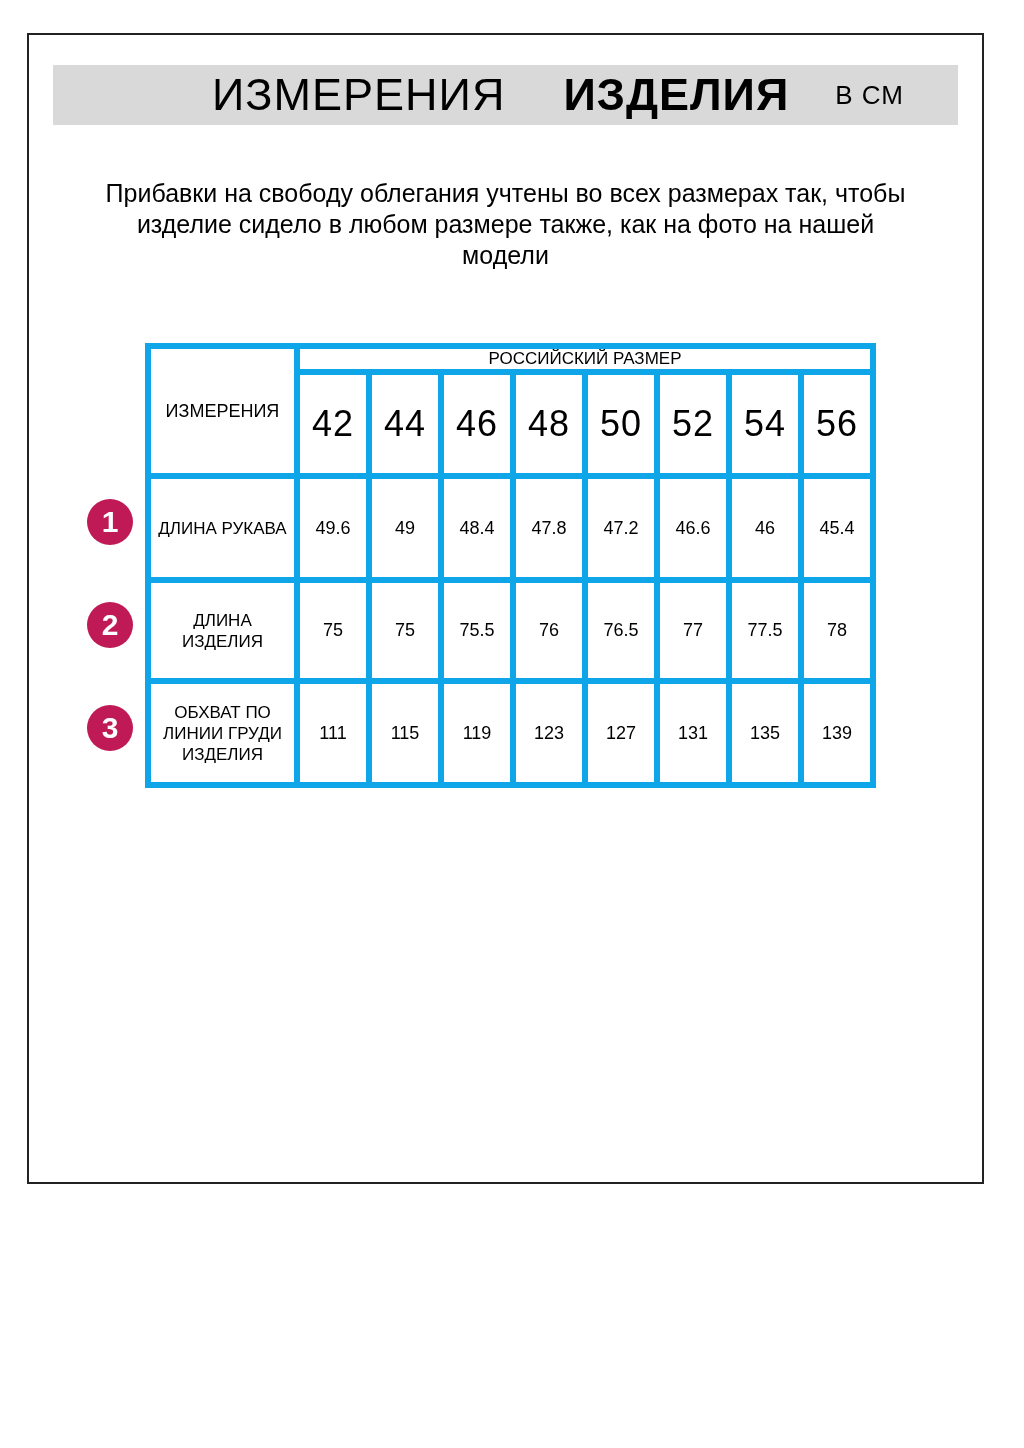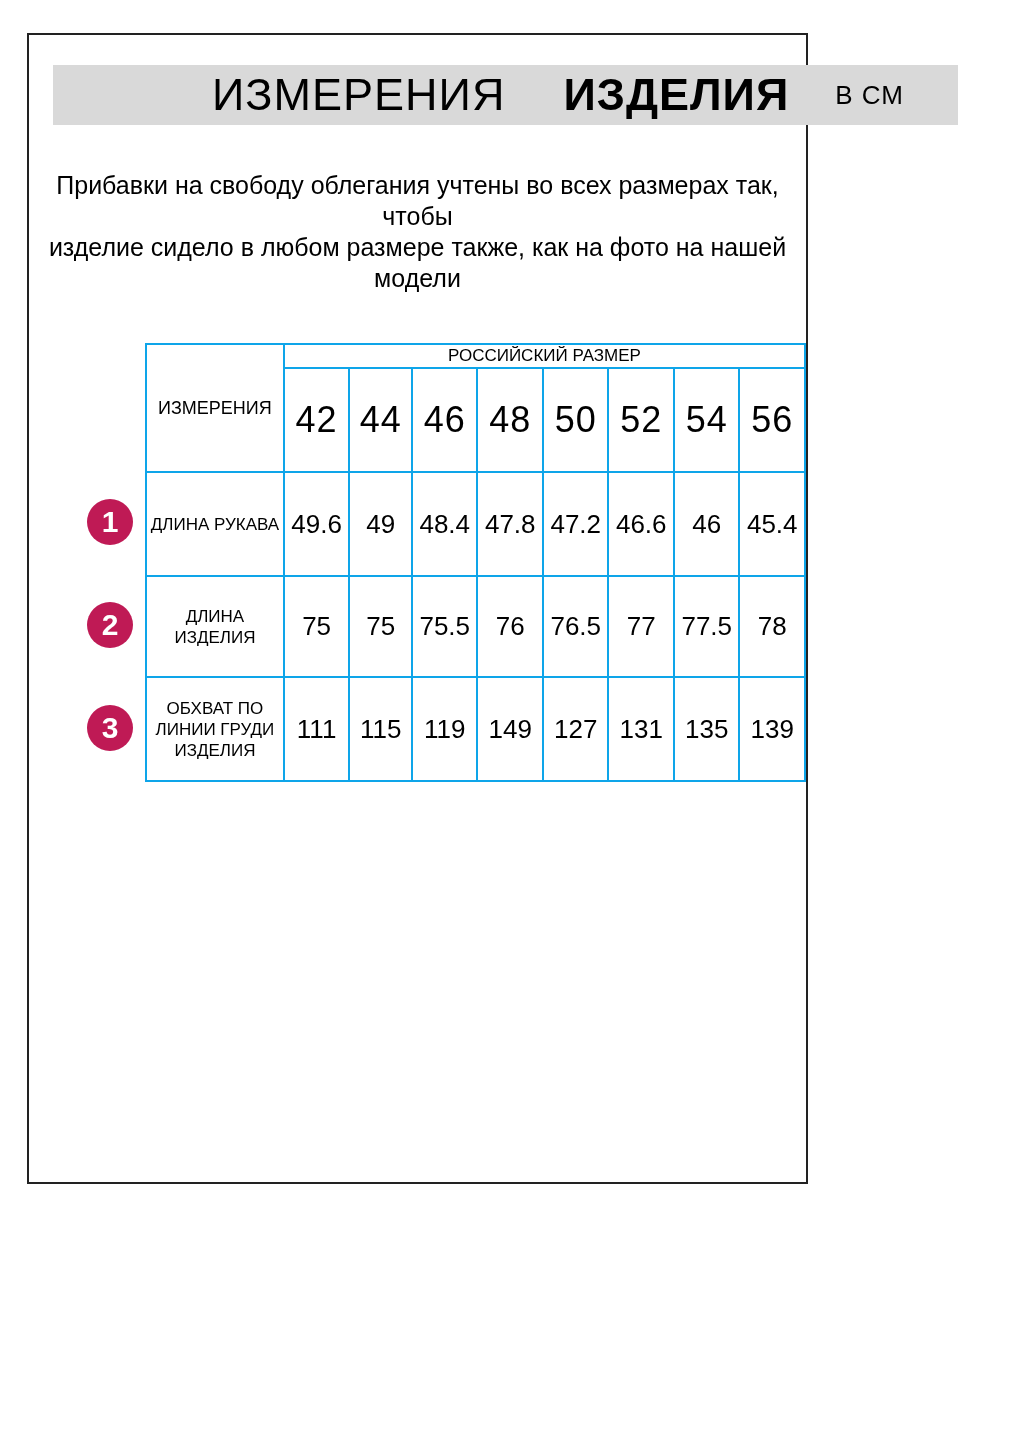--- a/index.html
+++ b/index.html
@@ -7,21 +7,21 @@
   body {
     width: 1024px; height: 1448px;
     position: relative;
     font-family: "Liberation Sans", sans-serif;
     color: #000;
     overflow: hidden;
   }
   .frame {
     position: absolute;
     left: 27px; top: 33px;
-    width: 781px; height: 1151px;
+    width: 957px; height: 1151px;
     border: 2px solid #222;
     background: #fff;
   }
   
   .title-bar {
     position: absolute;
     left: 24px; top: 30px;          
     width: 905px; height: 60px;
     background: #d9d9d9;
     display: flex;
@@ -37,54 +37,54 @@
   .model-code {
     position: absolute;
     left: 0; top: 104px;            
     width: 100%;
     text-align: center;
     font-size: 31px;
     font-weight: 400;
   }
   .description {
     position: absolute;
-    left: 0; top: 135px;            
+    left: 0; top: 143px;            
     width: 100%;
     text-align: center;
     font-size: 25px;
     line-height: 31px;
     white-space: pre-line;
   }
   
   table.size-table {
     position: absolute;
     left: 116px; top: 308px;        
     border-collapse: collapse;
     table-layout: fixed;
   }
   table.size-table td, table.size-table th {
-    border: 2px solid #0ea5e9;
+    border: 6px solid #0ea5e9;
     text-align: center;
     vertical-align: middle;
     background: #fff;
     font-weight: 400;
     padding: 0;
   }
   col.c-label { width: 149px; }
   col.c-size  { width: 72px; }
   tr.group-row    { height: 24px; }
   tr.sizes-row    { height: 104px; }
   tr.data-row-1   { height: 104px; margin-left: 38px; }
   tr.data-row-2   { height: 101px; }
   tr.data-row-3   { height: 104px; }
   .corner-cell    { font-size: 18px; }
   .group-cell     { font-size: 17px; }
   .size-cell      { font-size: 36px; font-weight: 900; letter-spacing: 1px; }
   .label-cell     { font-size: 17px; white-space: pre-line; line-height: 21px; }
-  .value-cell     { font-size: 26px; }
+  .value-cell     { font-size: 18px; }
   
   .badge {
     position: absolute;
     width: 46px; height: 46px;
     border-radius: 50%;
     background: #bf1a55;
     color: #fff;
     font-size: 30px;
     font-weight: 700;
     display: flex;
@@ -161,21 +161,21 @@
         <td class="value-cell">77.5</td>
         <td class="value-cell">78</td>
       </tr>
       <tr class="data-row-3">
         <td class="label-cell">ОБХВАТ ПО
 ЛИНИИ ГРУДИ
 ИЗДЕЛИЯ</td>
         <td class="value-cell">111</td>
         <td class="value-cell">115</td>
         <td class="value-cell">119</td>
-        <td class="value-cell">149</td>
+        <td class="value-cell">123</td>
         <td class="value-cell">127</td>
         <td class="value-cell">131</td>
         <td class="value-cell">135</td>
         <td class="value-cell">139</td>
       </tr>
     </tbody>
   </table>
 
   <div class="badge badge-1">1</div>
   <div class="badge badge-2">2</div>

